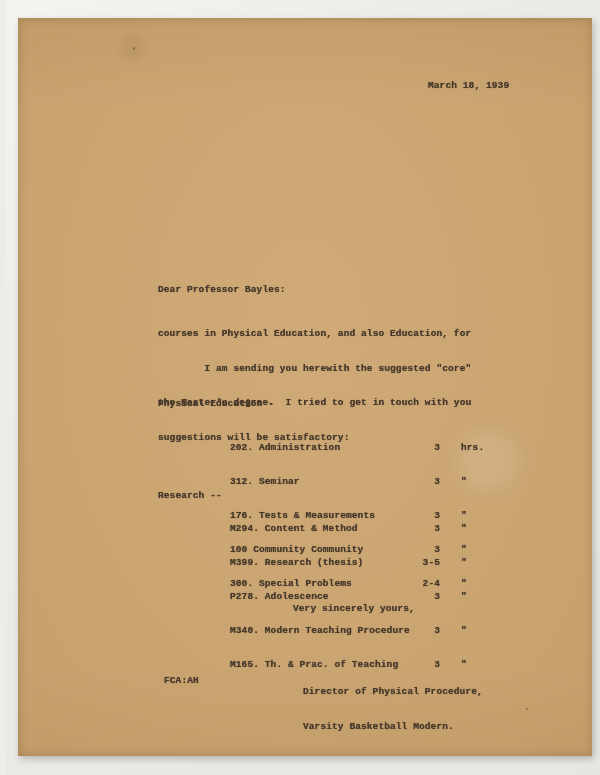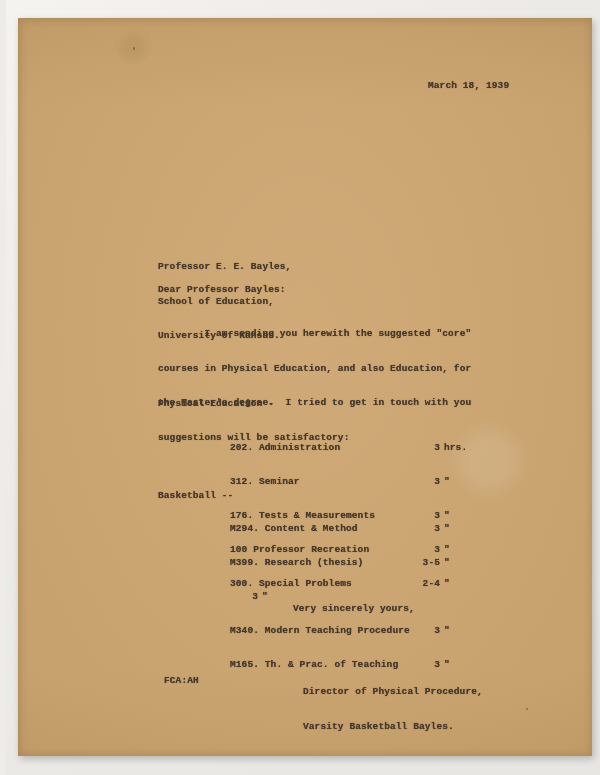--- a/index.html
+++ b/index.html
@@ -35,42 +35,37 @@
     line-height: 11.5px;
     font-weight: bold;
     text-shadow: 0 0 0.8px rgba(74,60,44,0.85);
     letter-spacing: 0.1px;
   }
   .abs { position: absolute; white-space: pre; }
   .line { white-space: pre; height: 11.5px; }
   .course-row { display: flex; height: 11px; align-items: flex-end; }
   .course-name { width: 182px; white-space: pre; }
   .course-num { width: 28px; text-align: right; white-space: pre; }
-  .course-unit { padding-left: 4px; white-space: pre; }
+  .course-unit { padding-left: 21px; white-space: pre; }
   .speck { position: absolute; background: rgba(70,55,35,0.5); border-radius: 50%; }
 </style>
 </head>
 <body>
 
 <div class="scan">
   <div class="paper">
 
     <div class="abs" style="left:410px; top:62px;">March 18, 1939</div>
 
-    <div class="abs" style="left:140px; top:220px;">
-      <div class="line">Professor E. E. Bayles,</div>
-      <div class="line">School of Education,</div>
-      <div class="line">University of Kansas.</div>
-    </div>
 
     <div class="abs" style="left:140px; top:266px;">Dear Professor Bayles:</div>
 
     <div class="abs" style="left:140px; top:287px;">
+      <div class="line">courses in Physical Education, and also Education, for</div>
       <div class="line">        I am sending you herewith the suggested "core"</div>
-      <div class="line">courses in Physical Education, and also Education, for</div>
       <div class="line">the Master's degree.  I tried to get in touch with you</div>
       <div class="line">suggestions will be satisfactory:</div>
     </div>
 
     <div class="abs" style="left:140px; top:380px;">Physical Education -</div>
 
     <div class="abs" style="left:212px; top:401px;">
       <div class="course-row">
         <span class="course-name">202. Administration</span>
         <span class="course-num">3</span>
@@ -80,65 +75,66 @@
         <span class="course-name">312. Seminar</span>
         <span class="course-num">3</span>
         <span class="course-unit">"</span>
       </div>
       <div class="course-row">
         <span class="course-name">176. Tests &amp; Measurements</span>
         <span class="course-num">3</span>
         <span class="course-unit">"</span>
       </div>
       <div class="course-row">
-        <span class="course-name">100 Professor Recreation</span>
+        <span class="course-name">100 Community Community</span>
         <span class="course-num">3</span>
         <span class="course-unit">"</span>
       </div>
       <div class="course-row">
         <span class="course-name">300. Special Problems</span>
         <span class="course-num">2-4</span>
         <span class="course-unit">"</span>
       </div>
     </div>
 
-    <div class="abs" style="left:140px; top:472px;">Basketball --</div>
+    <div class="abs" style="left:140px; top:472px;">Research --</div>
 
     <div class="abs" style="left:212px; top:482px;">
       <div class="course-row">
         <span class="course-name">M294. Content &amp; Method</span>
         <span class="course-num">3</span>
         <span class="course-unit">"</span>
       </div>
       <div class="course-row">
         <span class="course-name">M399. Research (thesis)</span>
         <span class="course-num">3-5</span>
         <span class="course-unit">"</span>
       </div>
       <div class="course-row">
+        <span class="course-name">P278. Adolescence</span>
         <span class="course-num">3</span>
         <span class="course-unit">"</span>
       </div>
       <div class="course-row">
         <span class="course-name">M340. Modern Teaching Procedure</span>
         <span class="course-num">3</span>
         <span class="course-unit">"</span>
       </div>
       <div class="course-row">
         <span class="course-name">M165. Th. &amp; Prac. of Teaching</span>
         <span class="course-num">3</span>
         <span class="course-unit">"</span>
       </div>
     </div>
 
     <div class="abs" style="left:275px; top:585px;">Very sincerely yours,</div>
 
     <div class="abs" style="left:285px; top:645px;">
       <div class="line">Director of Physical Procedure,</div>
-      <div class="line">Varsity Basketball Bayles.</div>
+      <div class="line">Varsity Basketball Modern.</div>
     </div>
 
     <div class="abs" style="left:146px; top:657px;">FCA:AH</div>
 
     <div class="speck" style="left:115px; top:29px; width:2px; height:3px;"></div>
     <div class="speck" style="left:508px; top:690px; width:2px; height:2px;"></div>
   </div>
 </div>
 
 </body></html>

